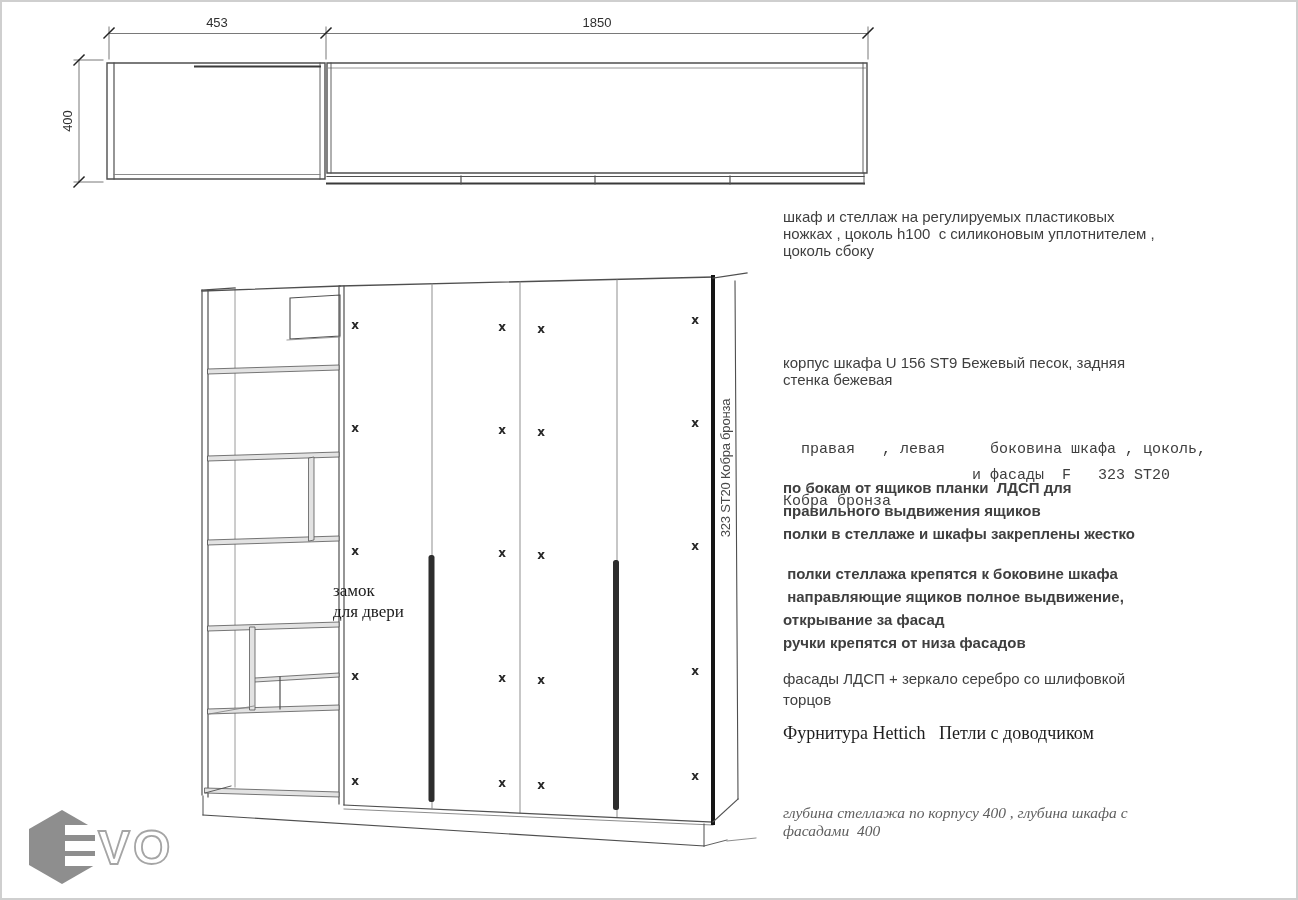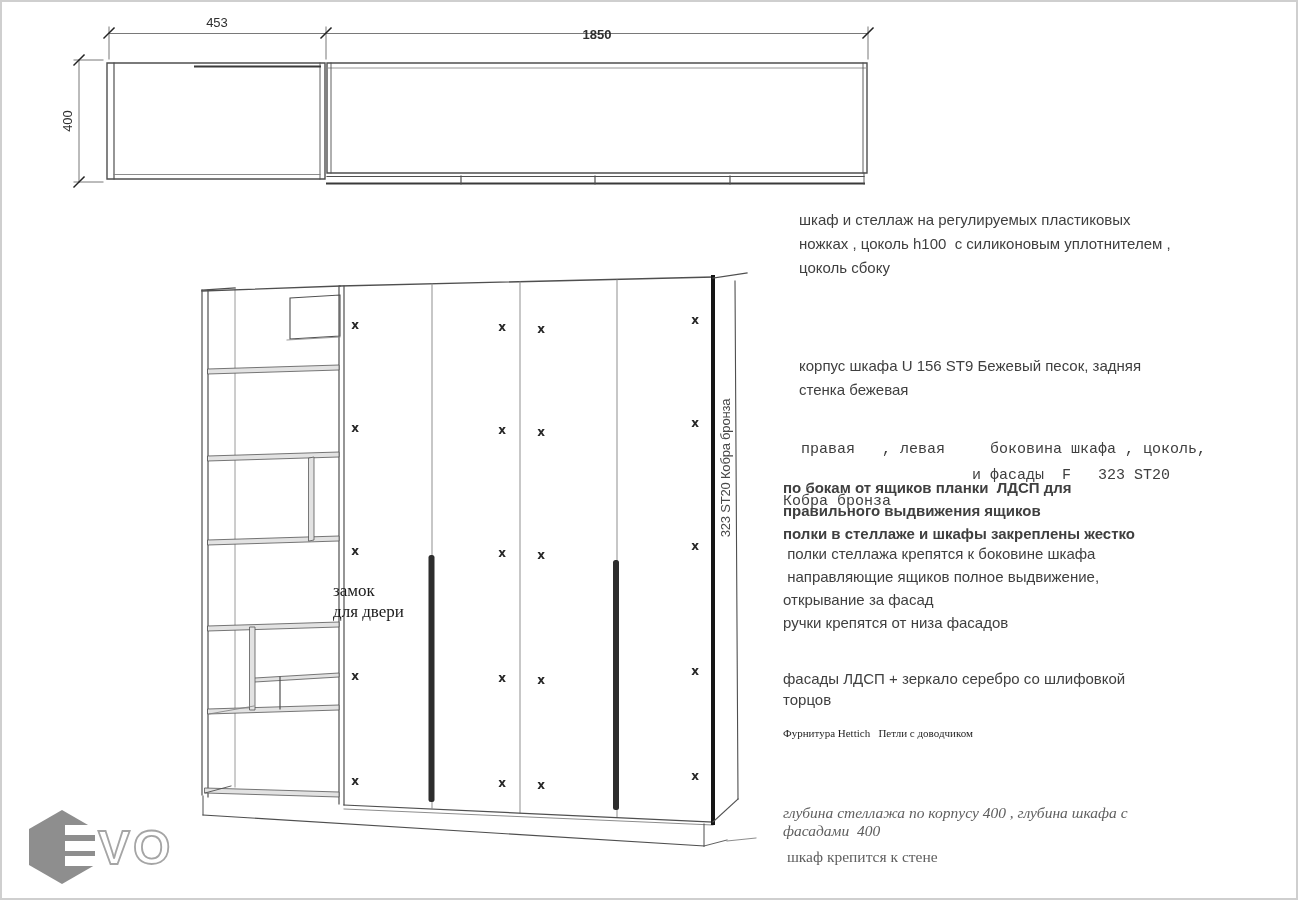--- a/index.html
+++ b/index.html
@@ -11,24 +11,24 @@
   .stage svg{position:absolute;left:0;top:0;}
   .dim-label{
     position:absolute;font:13px/14px "Liberation Sans","DejaVu Sans",sans-serif;
     color:#2f2f2f;text-align:center;
   }
   .dim-label.vert{transform:rotate(-90deg);transform-origin:center center;}
   .note{
     position:absolute;left:781px;width:440px;white-space:pre-wrap;
     color:#3f3f3f;font:15px/21px "Liberation Sans","DejaVu Sans",sans-serif;
   }
-  .note.lh20{line-height:24px;margin-left:16px;}
+  .note.lh20{line-height:17px;}
   .note.lh23{line-height:23px;}
   .note.lh26{line-height:26px;}
-  .note.serif{font-family:"Liberation Serif","DejaVu Serif",serif;font-size:11px;color:#1e1e1e;line-height:21px;}
+  .note.serif{font-family:"Liberation Serif","DejaVu Serif",serif;font-size:18px;color:#1e1e1e;line-height:21px;}
   .note.serif-gray{font-family:"Liberation Serif","DejaVu Serif",serif;font-size:15.5px;color:#5f5f5f;line-height:18px;}
   .hinge{
     position:absolute;transform:translate(-50%,-50%);
     font:600 12px "DejaVu Sans",sans-serif;color:#262626;
   }
   .lock-label{
     position:absolute;left:331px;top:578px;width:100px;text-align:left;
     white-space:pre-line;color:#1a1a1a;
     font:17px/21px "Liberation Serif","DejaVu Serif",serif;
   }
@@ -146,21 +146,21 @@
     <polygon points="50,10 83,29 83,65 50,84 17,65 17,29" fill="#8e8e8e"></polygon>
     <g fill="#ffffff">
       <rect x="53" y="25" width="31" height="10"></rect>
       <rect x="53" y="41" width="31" height="10"></rect>
       <rect x="53" y="56" width="31" height="10"></rect>
     </g>
     <text x="86" y="64" font-family="Liberation Sans, DejaVu Sans, sans-serif" font-size="48" font-weight="bold" fill="#ffffff" stroke="#a5a5a5" stroke-width="1.8" letter-spacing="3">VO</text>
   </svg>
 
   <span class="dim-label" style="left:190px;top:14px;width:50px;">453</span>
-  <span class="dim-label" style="left:570px;top:26px;width:50px;font-weight:bold;">1850</span>
+  <span class="dim-label" style="left:570px;top:14px;width:50px;">1850</span>
   <span class="dim-label vert" style="left:48px;top:112px;width:36px;">400</span>
 
   <div class="lock-label">замок
 для двери</div>
   <div class="side-label">323 ST20 Кобра бронза</div>
 
   <span class="hinge" style="left:353px;top:323px;">x</span>
   <span class="hinge" style="left:353px;top:426px;">x</span>
   <span class="hinge" style="left:353px;top:549px;">x</span>
   <span class="hinge" style="left:353px;top:674px;">x</span>
@@ -187,24 +187,23 @@
   <div class="note lh20" style="top:206px;">шкаф и стеллаж на регулируемых пластиковых
 ножках , цоколь h100  с силиконовым уплотнителем ,
 цоколь сбоку</div>
   <div class="note lh20" style="top:352px;">корпус шкафа U 156 ST9 Бежевый песок, задняя
 стенка бежевая</div>
   <div class="note lh26" style="top:435px;font-family:Liberation Mono, monospace;">  правая   , левая     боковина шкафа , цоколь,
                      и фасады  F   323 ST20 Кобра бронза</div>
   <div class="note lh23" style="top:474px;font-weight:bold;">по бокам от ящиков планки  ЛДСП для
 правильного выдвижения ящиков
 полки в стеллаже и шкафы закреплены жестко</div>
-  <div class="note lh23" style="top:540px;"> полки стеллажа крепятся к боковине шкафа
+  <div class="note lh23" style="top:560px;font-weight:bold;"> полки стеллажа крепятся к боковине шкафа
  направляющие ящиков полное выдвижение,
 открывание за фасад
 ручки крепятся от низа фасадов</div>
   <div class="note" style="top:666px;">фасады ЛДСП + зеркало серебро со шлифовкой
 торцов</div>
   <div class="note serif" style="top:721px;">Фурнитура Hettich   Петли с доводчиком</div>
   <div class="note serif-gray" style="top:802px;font-style:italic;">глубина стеллажа по корпусу 400 , глубина шкафа с
 фасадами  400</div>
-  <div class="note serif-gray" style="top:846px;"> шкаф крепится к стене</div>
 
 </div>
 
 </body></html>

